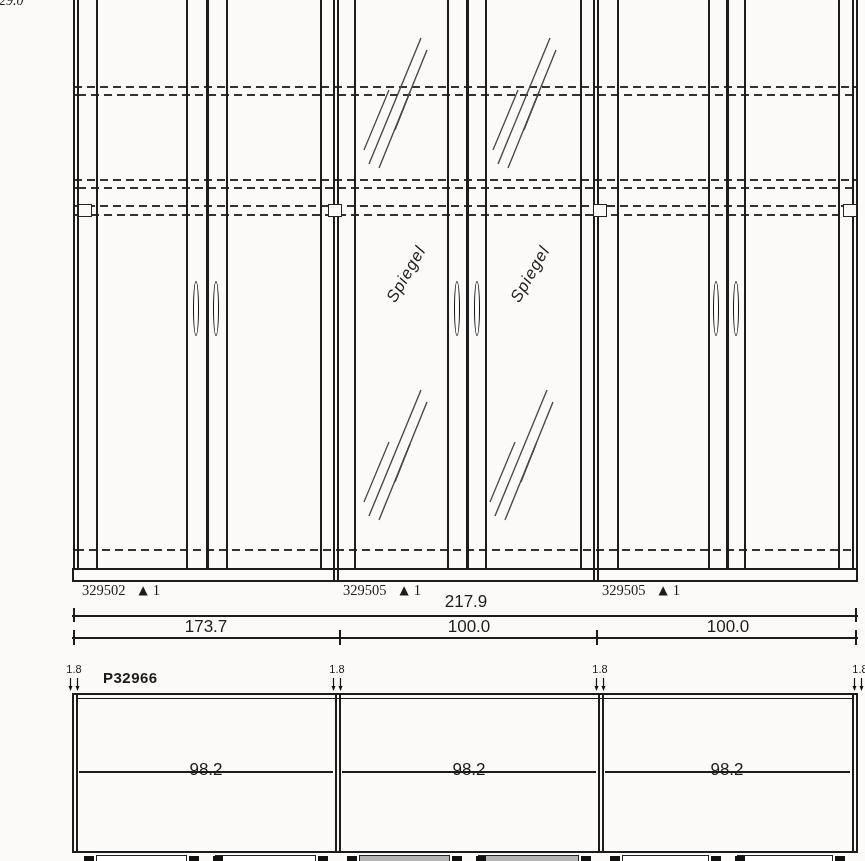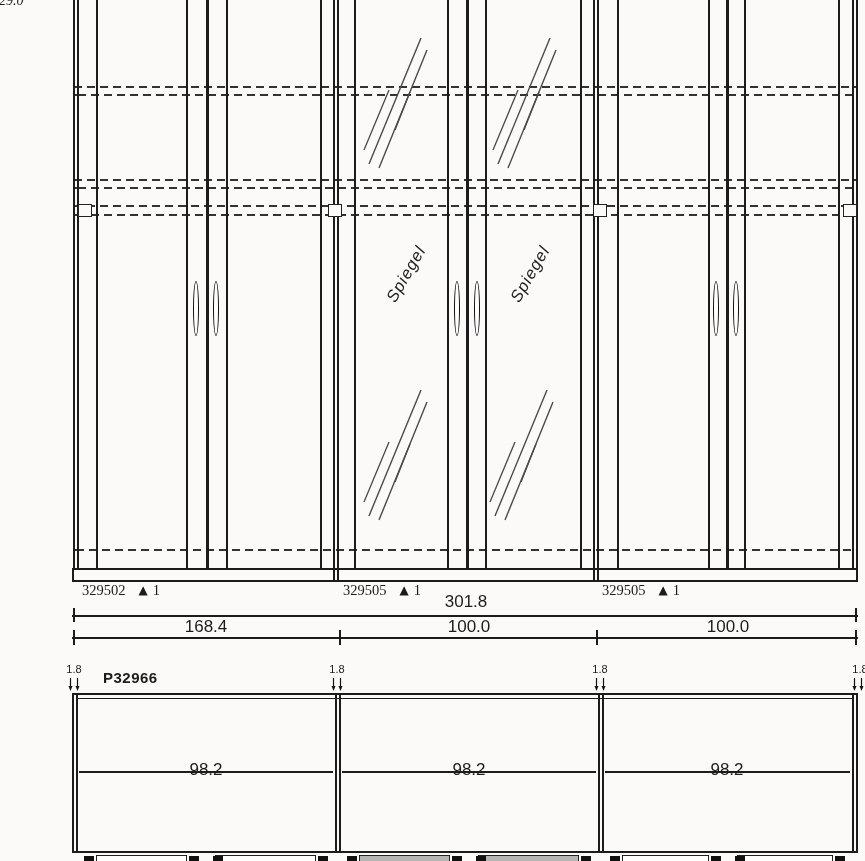--- a/index.html
+++ b/index.html
@@ -139,22 +139,22 @@
     <span>329505</span>
     <span class="tri">▲</span>
     <span>1</span>
   </div>
   <div class="partlabel" style="left:602px;top:583px;">
     <span>329505</span>
     <span class="tri">▲</span>
     <span>1</span>
   </div>
 
-  <div class="dimlabel" style="left:466px;top:593px;">301.8</div>
-  <div class="dimlabel" style="left:206px;top:618px;">168.4</div>
+  <div class="dimlabel" style="left:466px;top:593px;">217.9</div>
+  <div class="dimlabel" style="left:206px;top:618px;">173.7</div>
   <div class="dimlabel" style="left:469px;top:618px;">100.0</div>
   <div class="dimlabel" style="left:728px;top:618px;">100.0</div>
 
   <div class="thick18" style="left:74px;top:664px;">1.8</div>
   <div class="thick18" style="left:337px;top:664px;">1.8</div>
   <div class="thick18" style="left:600px;top:664px;">1.8</div>
   <div class="thick18" style="left:860px;top:664px;">1.8</div>
 
   <div class="abs" style="left:103px;top:669px;font-size:15px;font-weight:bold;letter-spacing:.5px;">P32966</div>
 

